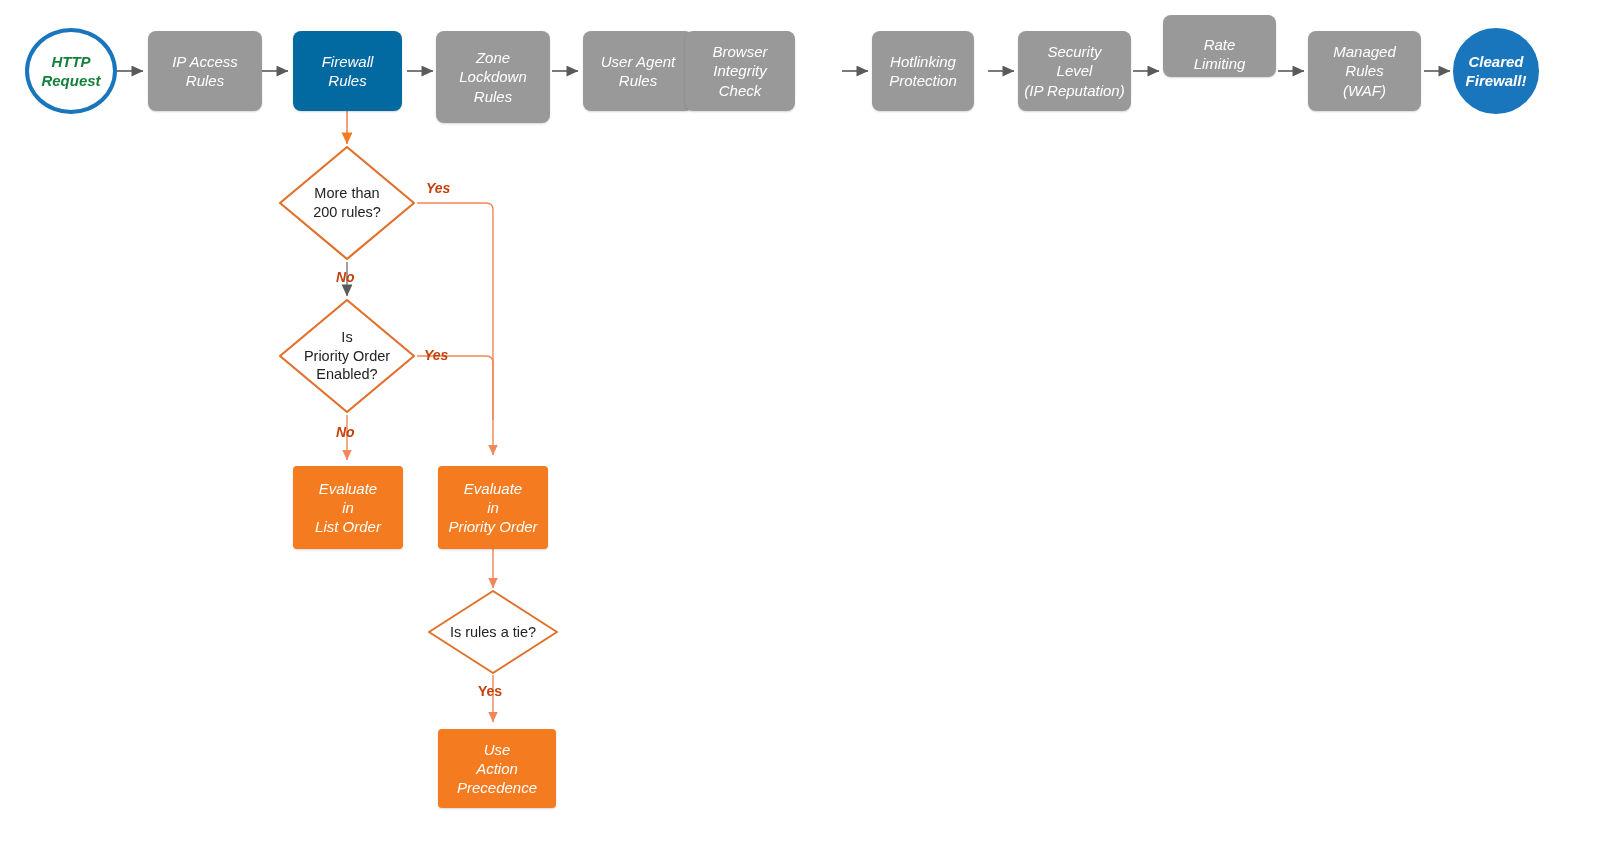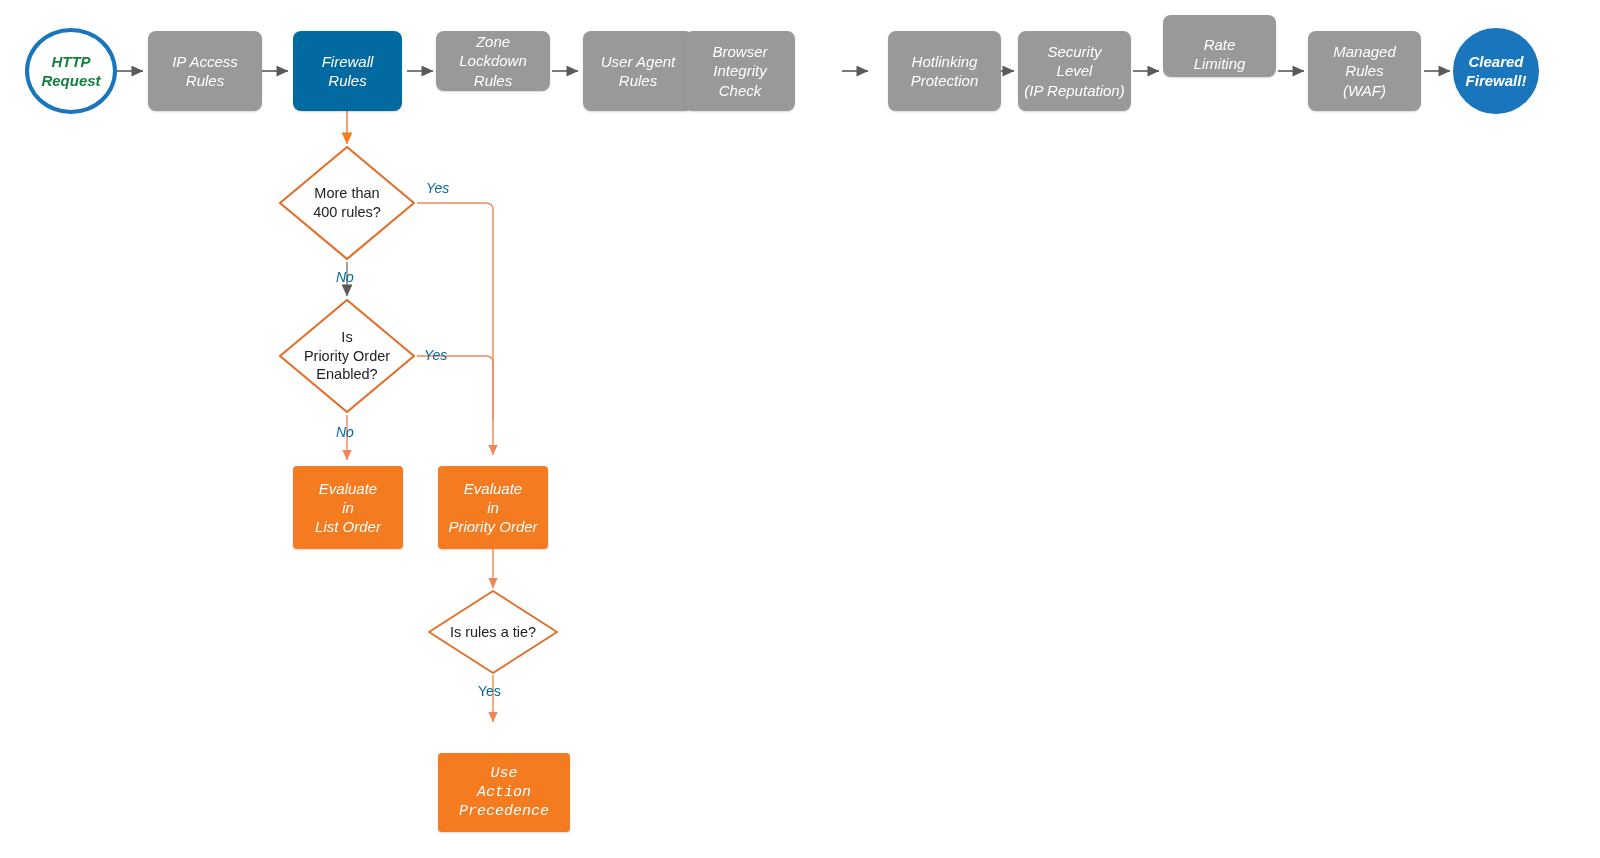--- a/index.html
+++ b/index.html
@@ -95,22 +95,23 @@
     color: #222222;
     font-size: 14.5px;
     line-height: 1.3;
     white-space: pre-line;
   }
 
   .edge-label {
     position: absolute;
     font-size: 14px;
     font-style: italic;
-    color: #0369a1;
+    color: #c2410c;
     white-space: nowrap;
+    font-weight: bold;
   }
   .edge-label.upright {
     font-style: normal;
   }
 </style>
 </head>
 <body>
 
 <div id="canvas">
 
@@ -163,38 +164,38 @@
   <div class="node pipeline-box" style="left:148px; top:31px; width:114px; height:80px;">
     <span style="white-space:pre-line">IP Access
 Rules</span>
   </div>
 
   <div class="node pipeline-box accent" style="left:293px; top:31px; width:109px; height:80px;">
     <span style="white-space:pre-line">Firewall
 Rules</span>
   </div>
 
-  <div class="node pipeline-box" style="left:436px; top:31px; width:114px; height:60px;">
+  <div class="node pipeline-box" style="left:436px; top:31px; width:114px; height:92px;">
     <span style="white-space:pre-line">Zone
 Lockdown
 Rules</span>
   </div>
 
   <div class="node pipeline-box" style="left:583px; top:31px; width:110px; height:80px;">
     <span style="white-space:pre-line">User Agent
 Rules</span>
   </div>
 
   <div class="node pipeline-box" style="left:685px; top:31px; width:110px; height:80px;">
     <span style="white-space:pre-line">Browser
 Integrity
 Check</span>
   </div>
 
-  <div class="node pipeline-box" style="left:872px; top:31px; width:113px; height:80px;margin-left:16px;">
+  <div class="node pipeline-box" style="left:872px; top:31px; width:102px; height:80px;">
     <span style="white-space:pre-line">Hotlinking
 Protection</span>
   </div>
 
   <div class="node pipeline-box" style="left:1018px; top:31px; width:113px; height:80px;">
     <span style="white-space:pre-line">Security
 Level
 (IP Reputation)</span>
   </div>
 
@@ -212,21 +213,21 @@
   <div class="node terminator filled" style="left:1453px; top:28px; width:86px; height:86px;">
     <span style="white-space:pre-line">Cleared
 Firewall!</span>
   </div>
 
   <div class="diamond-wrap" style="left:277px; top:144px; width:140px; height:118px;">
     <svg class="diamond-shape" viewBox="0 0 140 118">
       <path d="M70,3 L137,59 L70,115 L3,59 Z" fill="#ffffff" stroke="#E2702A" stroke-width="2.2" stroke-linejoin="round"></path>
     </svg>
     <span class="diamond-label">More than
-400 rules?</span>
+200 rules?</span>
   </div>
 
   <div class="diamond-wrap" style="left:277px; top:297px; width:140px; height:118px;">
     <svg class="diamond-shape" viewBox="0 0 140 118">
       <path d="M70,3 L137,59 L70,115 L3,59 Z" fill="#ffffff" stroke="#E2702A" stroke-width="2.2" stroke-linejoin="round"></path>
     </svg>
     <span class="diamond-label">Is
 Priority Order
 Enabled?</span>
   </div>
@@ -243,21 +244,21 @@
 in
 List Order</span>
   </div>
 
   <div class="node action-box" style="left:438px; top:466px; width:110px; height:83px;">
     <span style="white-space:pre-line">Evaluate
 in
 Priority Order</span>
   </div>
 
-  <div class="node action-box" style="left:438px; top:753px; width:132px; height:79px;font-family:Liberation Mono, monospace;">
+  <div class="node action-box" style="left:438px; top:729px; width:118px; height:79px;">
     <span style="white-space:pre-line">Use
 Action
 Precedence</span>
   </div>
 
   <div class="edge-label" style="left:426px; top:180px;">Yes</div>
 
   <div class="edge-label" style="left:336px; top:269px;">No</div>
 
   <div class="edge-label" style="left:424px; top:347px;">Yes</div>

